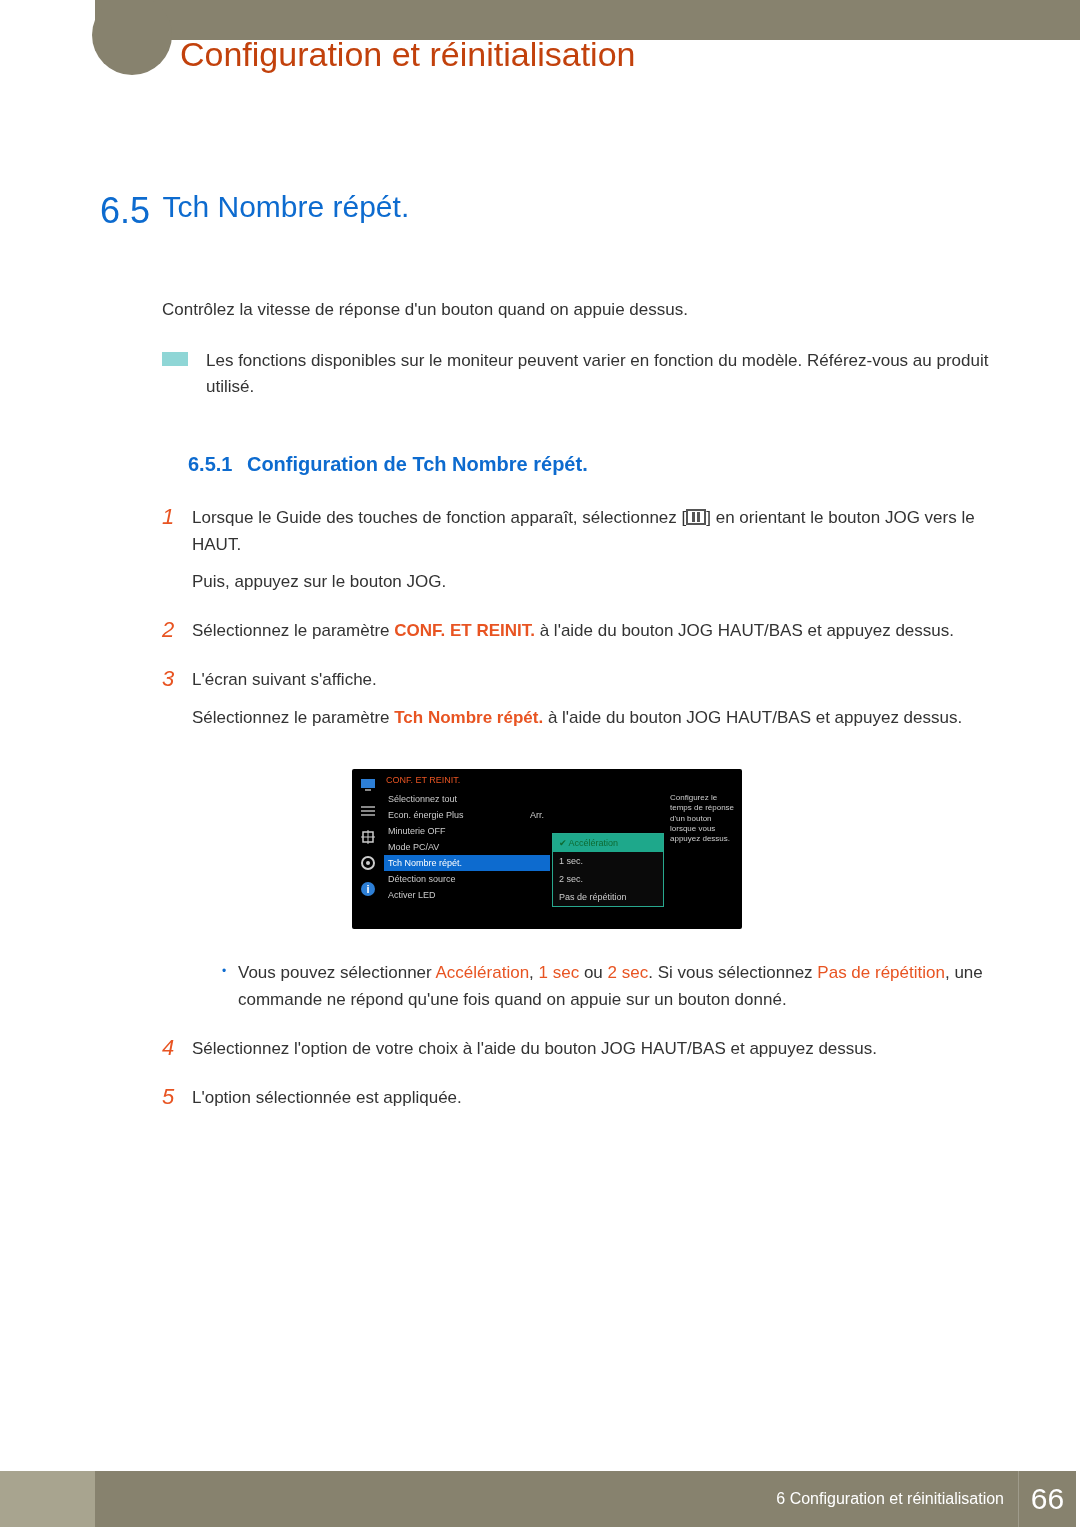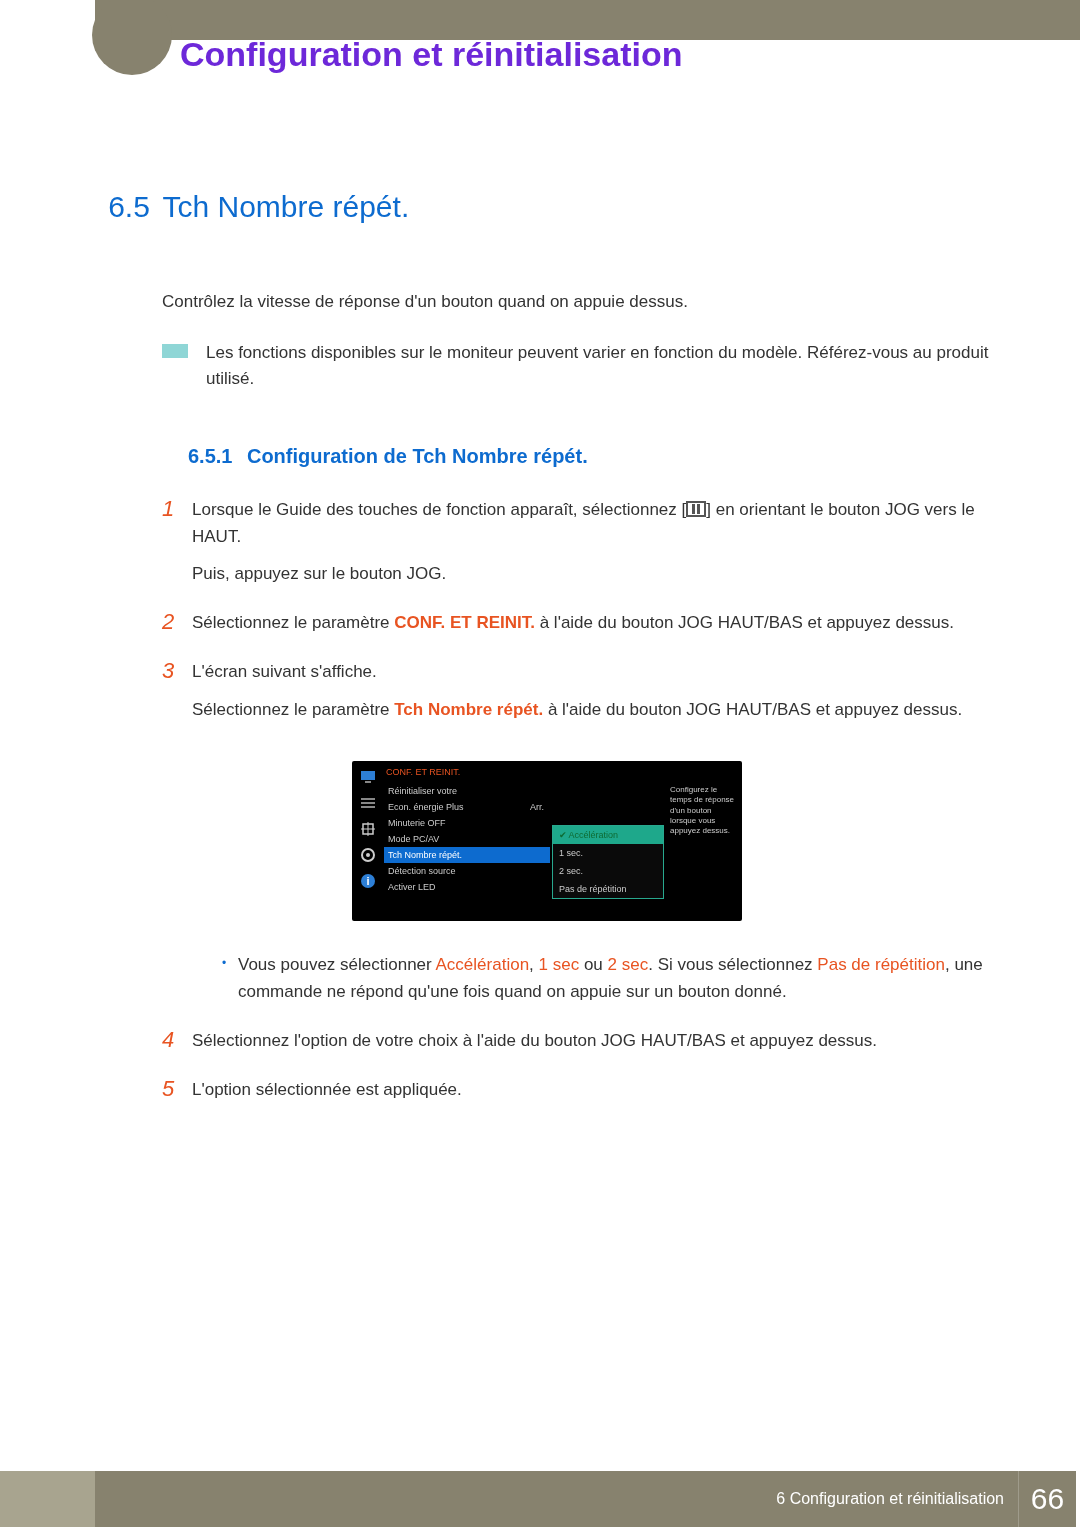--- a/index.html
+++ b/index.html
@@ -29,37 +29,35 @@
     height: 80px;
     border-radius: 50%;
     background: #87826e;
     z-index: 1;
   }
   .header-title {
     position: absolute;
     left: 180px;
     top: 35px;
     font-size: 34px;
-    color: #6d28d9;
+    color: #c2410c;
     z-index: 2;
-    font-weight: bold;
   }
   .content {
     position: absolute;
     left: 100px;
     right: 60px;
     top: 190px;
   }
   .section-num {
     color: #0d6bcf;
-    font-size: 30px;
+    font-size: 36px;
     display: inline-block;
     width: 58px;
     vertical-align: top;
-    text-align: center;
   }
   .section-title {
     color: #0d6bcf;
     font-size: 30px;
     display: inline-block;
   }
   .intro-para {
     margin-top: 68px;
     margin-left: 62px;
     font-size: 17px;
@@ -355,21 +353,21 @@
             </div>
           <div class="osd-ic">
               <svg viewBox="0 0 16 16">
                 <circle cx="8" cy="8" r="7" fill="#2d7fd6"></circle>
                 <text x="8" y="12" text-anchor="middle" fill="#fff" font-size="11" font-family="Arial" font-weight="bold">i</text>
               </svg>
             </div>
         </div>
         <div class="osd-maincol">
           <div class="osd-header">CONF. ET REINIT.</div>
-          <div class="osd-item">Réinitialiser votre</div>
+          <div class="osd-item">Sélectionnez tout</div>
           <div class="osd-item">
             <span>Econ. énergie Plus</span>
             <span class="osd-item-val">Arr.</span>
           </div>
           <div class="osd-item">Minuterie OFF</div>
           <div class="osd-item">Mode PC/AV</div>
           <div class="osd-item active">Tch Nombre répét.</div>
           <div class="osd-item">Détection source</div>
           <div class="osd-item">Activer LED</div>
         </div>

